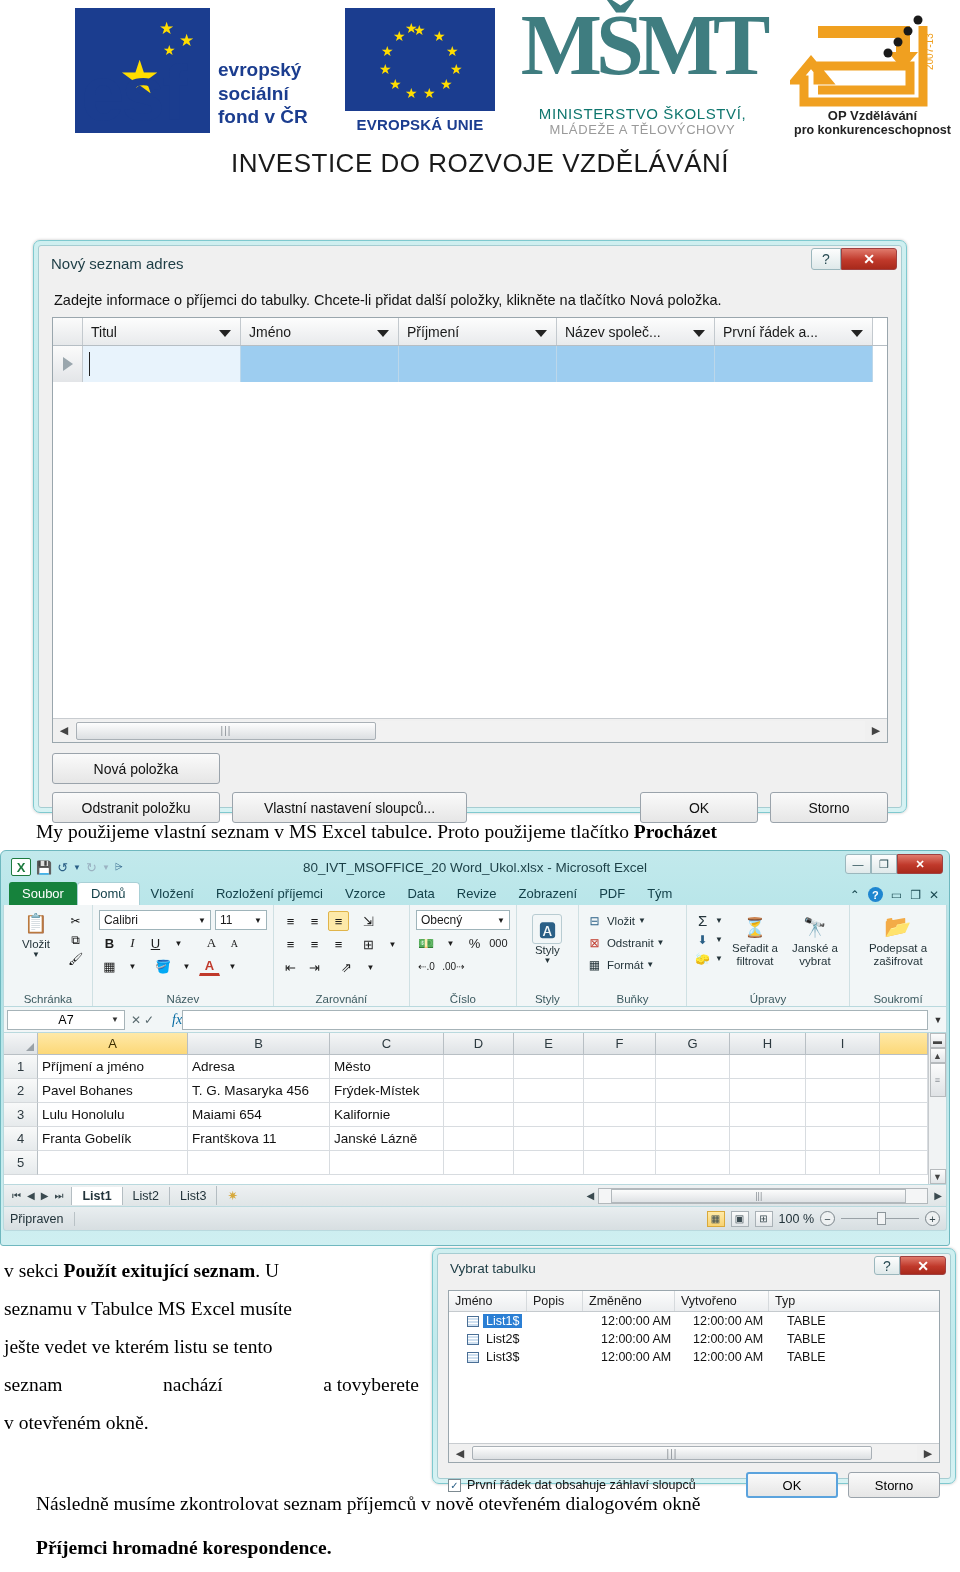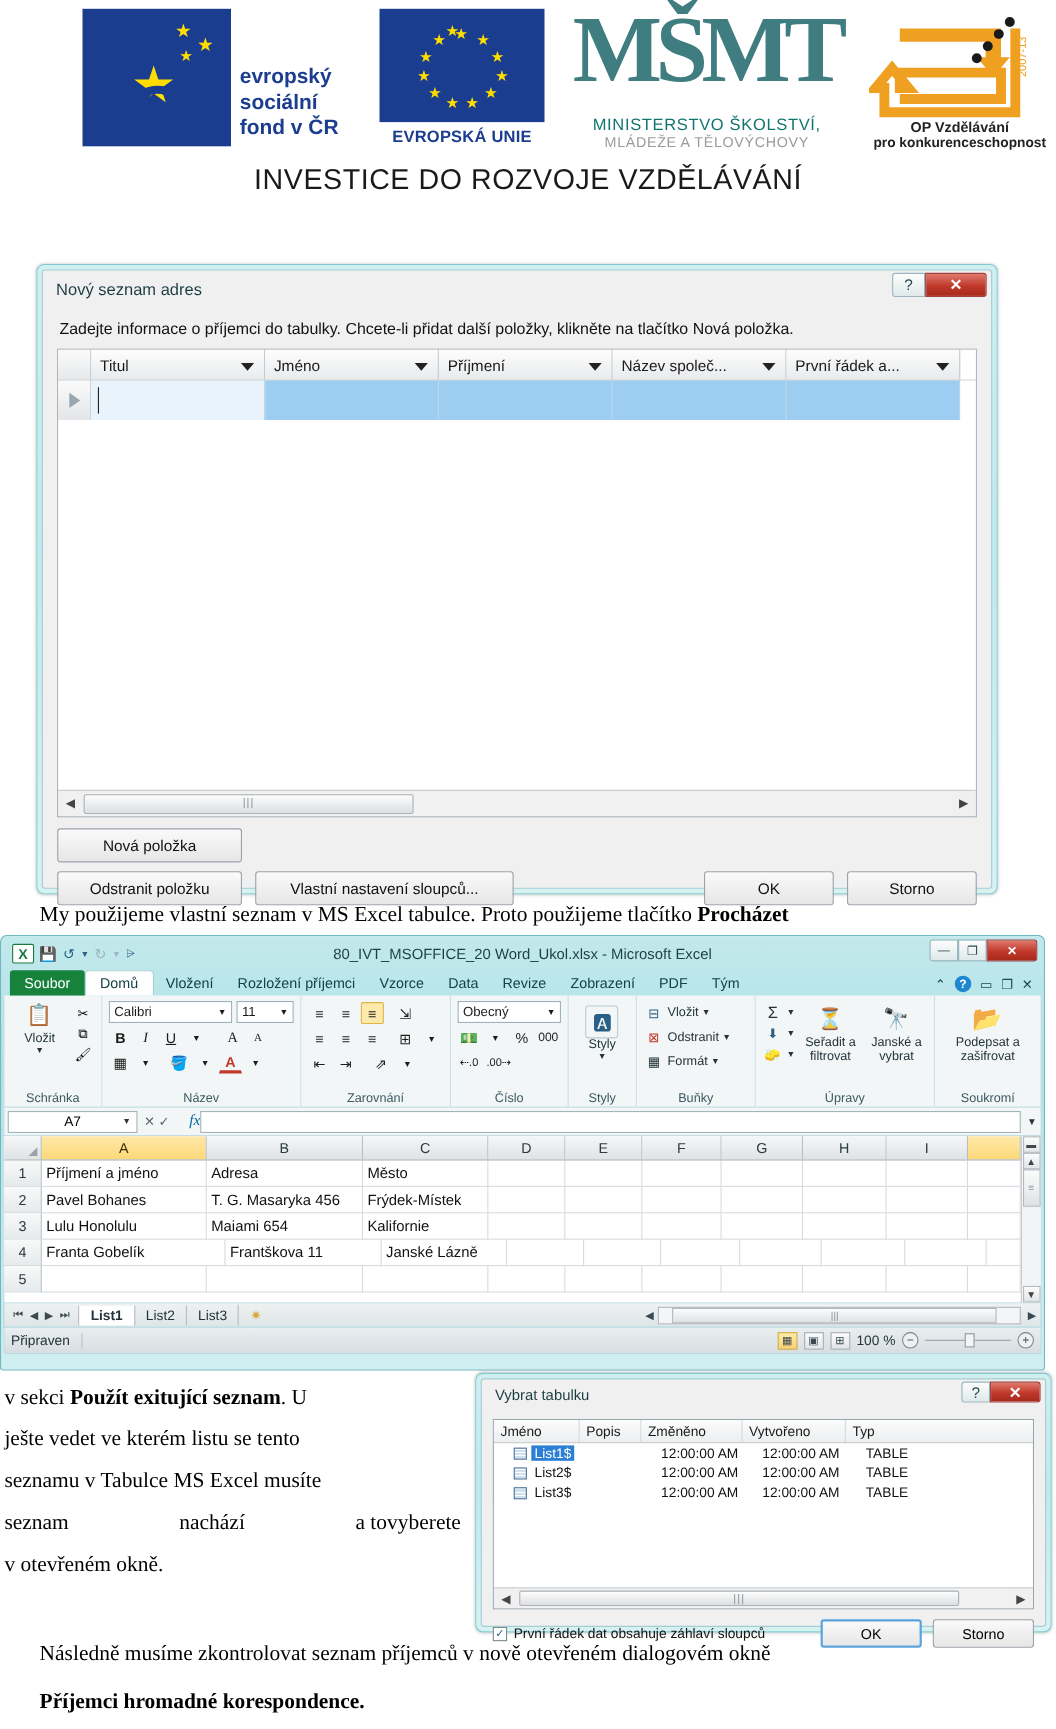--- a/index.html
+++ b/index.html
@@ -665,21 +665,21 @@
         <div class="gc" style="width:70px"></div>
         <div class="gc" style="width:70px"></div>
         <div class="gc" style="width:72px"></div>
         <div class="gc" style="width:74px"></div>
         <div class="gc" style="width:76px"></div>
         <div class="gc" style="width:74px"></div>
         <div class="gc" style="flex:1"></div>
       </div>
       <div class="grow" style="height:24px">
         <div class="grh">4</div>
-        <div class="gc" style="width:167px">Franta Gobelík</div>
+        <div class="gc" style="width:150px">Franta Gobelík</div>
         <div class="gc" style="width:142px">Frantškova 11</div>
         <div class="gc" style="width:114px">Janské Lázně</div>
         <div class="gc" style="width:70px"></div>
         <div class="gc" style="width:70px"></div>
         <div class="gc" style="width:72px"></div>
         <div class="gc" style="width:74px"></div>
         <div class="gc" style="width:76px"></div>
         <div class="gc" style="width:74px"></div>
         <div class="gc" style="flex:1"></div>
       </div>
@@ -740,22 +740,22 @@
         </span>
       <span class="zcirc">+</span>
     </div>
   </div>
 </div>
 
 <div id="cap2" class="caption">
   <div>
     <span>v sekci </span><b>Použít  exitující  seznam</b><span>.   U</span>
   </div>
+  <div>seznamu  v Tabulce  MS  Excel  musíte</div>
   <div>ješte  vedet  ve  kterém  listu  se  tento</div>
-  <div>seznamu  v Tabulce  MS  Excel  musíte</div>
   <div class="row">
     <span>seznam</span>
     <span>nachází</span>
     <span>a tovyberete</span>
   </div>
   <div>v otevřeném okně.</div>
 </div>
 
 <div id="dlg-select" class="win7">
   <div class="win7-inner">

